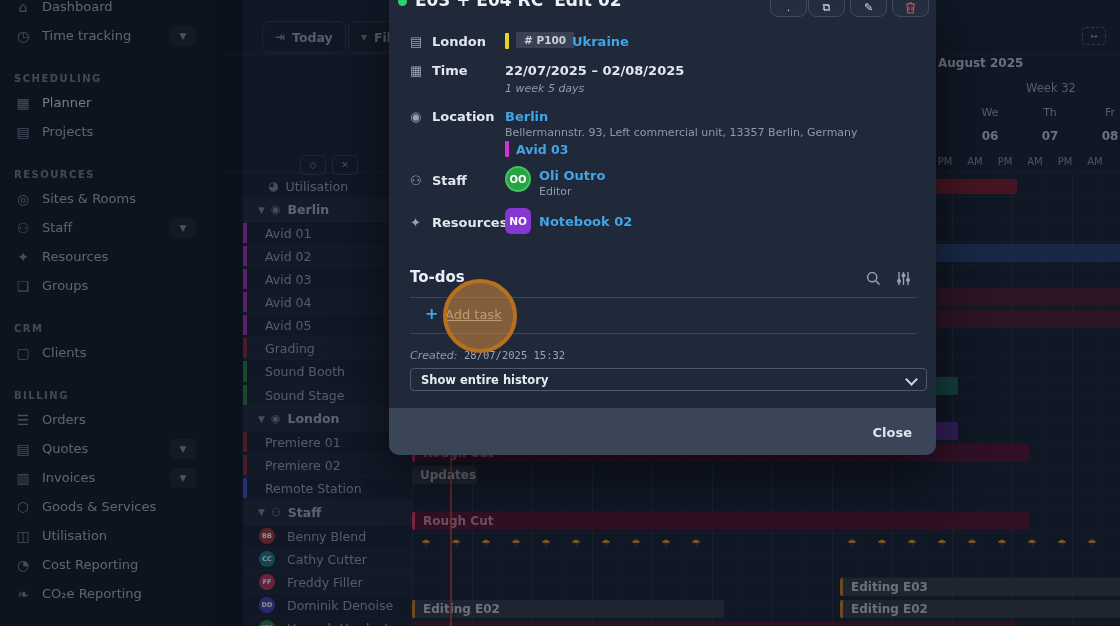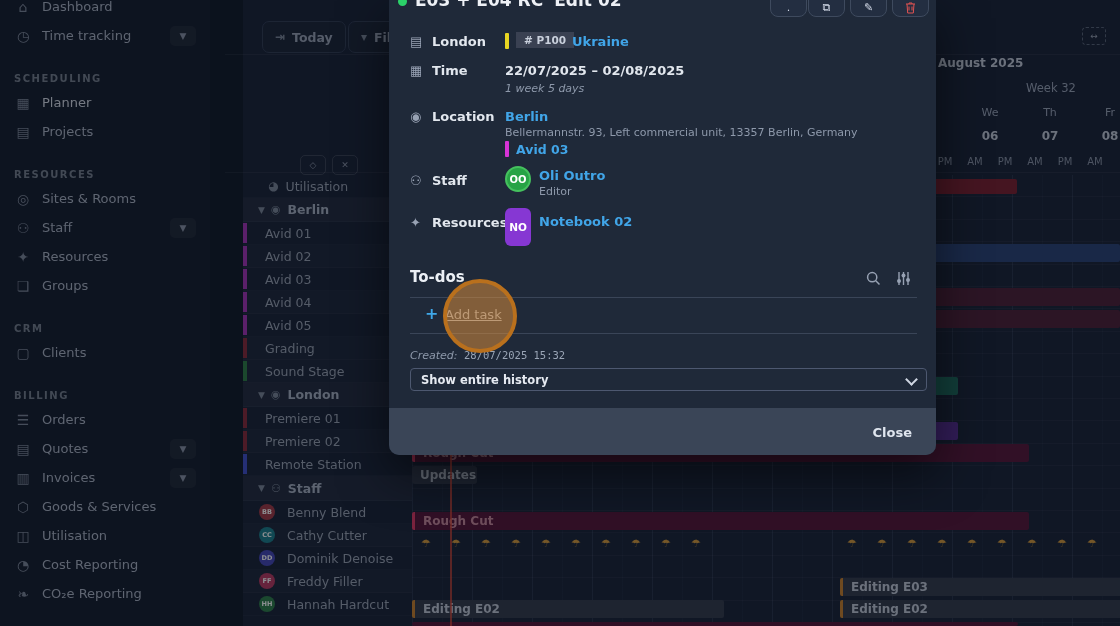--- a/index.html
+++ b/index.html
@@ -230,20 +230,24 @@
         <span class="plabel">Avid 04</span>
         </div>
       <div class="prow">
         <span class="cbar" style="background:#a434b8"></span>
         <span class="plabel">Avid 05</span>
         </div>
       <div class="prow alt">
         <span class="cbar" style="background:#8a2c3c"></span>
         <span class="plabel">Grading</span>
         </div>
+      <div class="prow" style="height:23px">
+        <span class="cbar" style="background:#2f7f47"></span>
+        <span class="plabel">Sound Booth</span>
+        </div>
       <div class="prow alt">
         <span class="cbar" style="background:#2f7f47"></span>
         <span class="plabel">Sound Stage</span>
         </div>
       <div class="prow group">
         <span class="gchev">▼</span>
         <span class="gico">◉</span>
         <span class="plabel">London</span>
         </div>
       <div class="prow">
@@ -264,27 +268,27 @@
         <span class="plabel">Staff</span>
         </div>
       <div class="prow staffrow">
         <span class="avatar" style="background:#a13a47">BB</span>
         <span class="plabel">Benny Blend</span>
         </div>
       <div class="prow staffrow alt">
         <span class="avatar" style="background:#1d7f8c">CC</span>
         <span class="plabel">Cathy Cutter</span>
         </div>
+      <div class="prow staffrow alt">
+        <span class="avatar" style="background:#b93a62">FF</span>
+        <span class="plabel">Freddy Filler</span>
+        </div>
       <div class="prow staffrow">
         <span class="avatar" style="background:#4547b8">DD</span>
         <span class="plabel">Dominik Denoise</span>
-        </div>
-      <div class="prow staffrow alt">
-        <span class="avatar" style="background:#b93a62">FF</span>
-        <span class="plabel">Freddy Filler</span>
         </div>
       <div class="prow staffrow">
         <span class="avatar" style="background:#2f7f4a">HH</span>
         <span class="plabel">Hannah Hardcut</span>
         </div>
     </div>
 
     <div id="grid"></div>
     <div class="cell" style="left:720px;top:179px;width:87px;height:15px;background:#7c2030"></div>
     <div class="cell" style="left:720px;top:244px;width:190px;height:18px;background:#2c4476"></div>
@@ -375,21 +379,21 @@
 
     <span class="m-fico" style="left:21px;top:173px">⚇</span>
     <span class="m-label" style="left:43px;top:173px">Staff</span>
     <span class="abs" style="left:116px;top:166px;width:26px;height:26px;border-radius:50%;background:#27a345;border:2px solid #45c15e;
           color:#fff;font-size:10px;font-weight:700;display:flex;align-items:center;justify-content:center;box-sizing:border-box">OO</span>
     <a class="m-link abs" style="left:150px;top:168px">Oli Outro</a>
     <span class="m-sub" style="left:150px;top:185px">Editor</span>
 
     <span class="m-fico" style="left:21px;top:215px">✦</span>
     <span class="m-label" style="left:43px;top:215px">Resources</span>
-    <span class="abs" style="left:116px;top:208px;width:26px;height:38px;border-radius:6px;background:#8637d3;
+    <span class="abs" style="left:116px;top:208px;width:26px;height:26px;border-radius:6px;background:#8637d3;
           color:#fff;font-size:10.5px;font-weight:700;display:flex;align-items:center;justify-content:center">NO</span>
     <a class="m-link abs" style="left:150px;top:214px">Notebook 02</a>
 
     <div class="abs" style="left:21px;top:268px;font-size:15px;font-weight:700;color:#ecf0f6">To-dos</div>
     <svg class="abs" style="left:477px;top:271px" width="15" height="15" viewBox="0 0 15 15">
       <circle cx="6.2" cy="6.2" r="4.6" stroke="#97a1b3" stroke-width="1.5" fill="none"></circle>
       <line x1="9.8" y1="9.8" x2="13.5" y2="13.5" stroke="#97a1b3" stroke-width="1.5"></line>
     </svg>
     <svg class="abs" style="left:507px;top:271px" width="15" height="15" viewBox="0 0 15 15">
       <line x1="3" y1="1" x2="3" y2="14" stroke="#97a1b3" stroke-width="1.4"></line>

